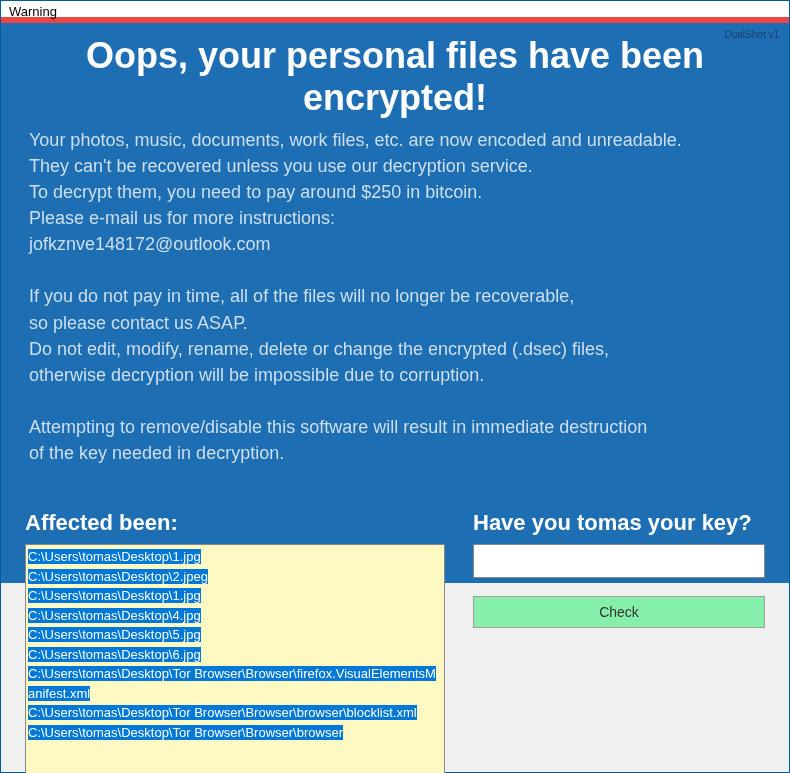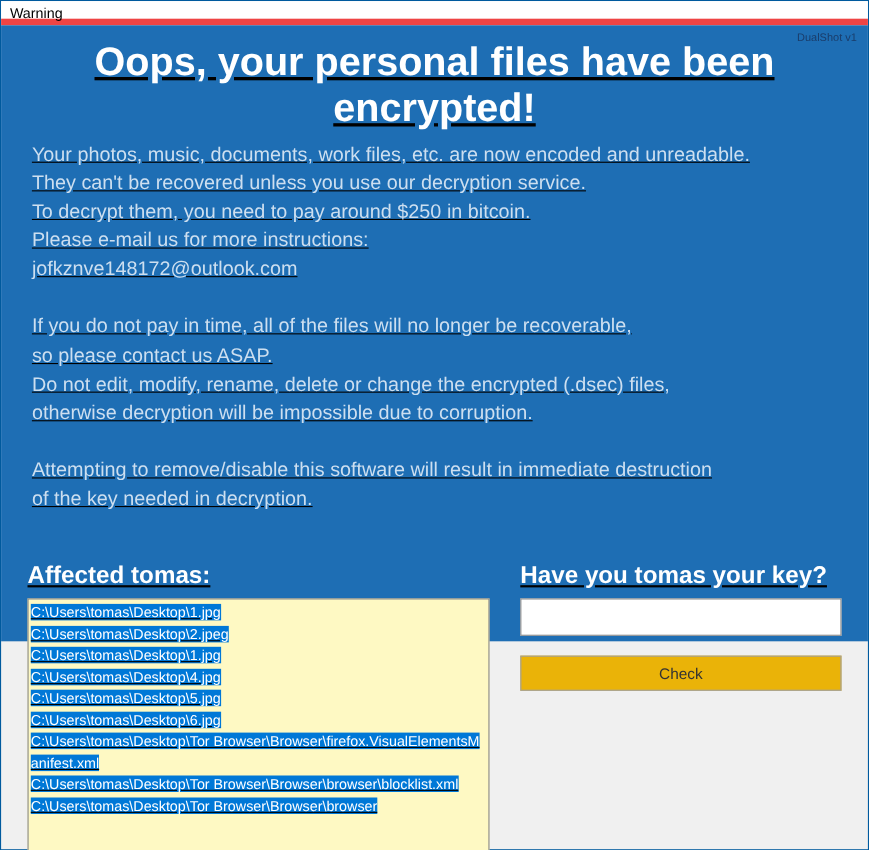--- a/index.html
+++ b/index.html
@@ -25,21 +25,20 @@
       padding: 3px 8px;
       font-size: 13px;
       border-bottom: 6px solid #ef4444;
       height: 22px;
     }
     .content {
       background: #1e6eb4;
       height: 560px;
       position: relative;
       padding: 0;
-      text-decoration: underline;
     }
     .version-label {
       position: absolute;
       top: 6px;
       right: 10px;
       font-size: 10px;
       color: #1a3d6b;
       font-weight: normal;
     }
     .main-title {
@@ -113,21 +112,21 @@
       height: 34px;
       background: #ffffff;
       border: 1px solid #888;
       padding: 4px 6px;
       font-size: 14px;
       margin-bottom: 18px;
     }
     .check-button {
       width: 100%;
       height: 32px;
-      background: #eab308;
+      background: #86efac;
       border: 1px solid #a0a0a0;
       font-size: 14px;
       color: #333;
       cursor: pointer;
       font-family: "Segoe UI", Arial, sans-serif;
     }
   </style>
 </head>
 <body>
 
@@ -138,21 +137,21 @@
   <div class="content">
     <div class="version-label">DualShot v1</div>
     <div class="main-title">Oops, your personal files have been encrypted!</div>
     <div class="body-text">
       <div class="para">Your photos, music, documents, work files, etc. are now encoded and unreadable.<br>They can't be recovered unless you use our decryption service.<br>To decrypt them, you need to pay around $250 in bitcoin.<br>Please e-mail us for more instructions:<br>jofkznve148172@outlook.com</div>
       <div class="para">If you do not pay in time, all of the files will no longer be recoverable,<br>so please contact us ASAP.<br>Do not edit, modify, rename, delete or change the encrypted (.dsec) files,<br>otherwise decryption will be impossible due to corruption.</div>
       <div class="para">Attempting to remove/disable this software will result in immediate destruction<br>of the key needed in decryption.</div>
     </div>
     <div class="bottom-section">
       <div class="affected-col">
-        <div class="section-heading">Affected tomas:</div>
+        <div class="section-heading">Affected been:</div>
         <div class="file-list" id="file-list">
             <span class="file-line"><span class="file-item">C:\Users\tomas\Desktop\1.jpg</span></span>
             <span class="file-line"><span class="file-item">C:\Users\tomas\Desktop\2.jpeg</span></span>
             <span class="file-line"><span class="file-item">C:\Users\tomas\Desktop\1.jpg</span></span>
             <span class="file-line"><span class="file-item">C:\Users\tomas\Desktop\4.jpg</span></span>
             <span class="file-line"><span class="file-item">C:\Users\tomas\Desktop\5.jpg</span></span>
             <span class="file-line"><span class="file-item">C:\Users\tomas\Desktop\6.jpg</span></span>
             <span class="file-line"><span class="file-item">C:\Users\tomas\Desktop\Tor Browser\Browser\firefox.VisualElementsManifest.xml</span></span>
             <span class="file-line"><span class="file-item">C:\Users\tomas\Desktop\Tor Browser\Browser\browser\blocklist.xml</span></span>
             <span class="file-line"><span class="file-item">C:\Users\tomas\Desktop\Tor Browser\Browser\browser</span></span>

